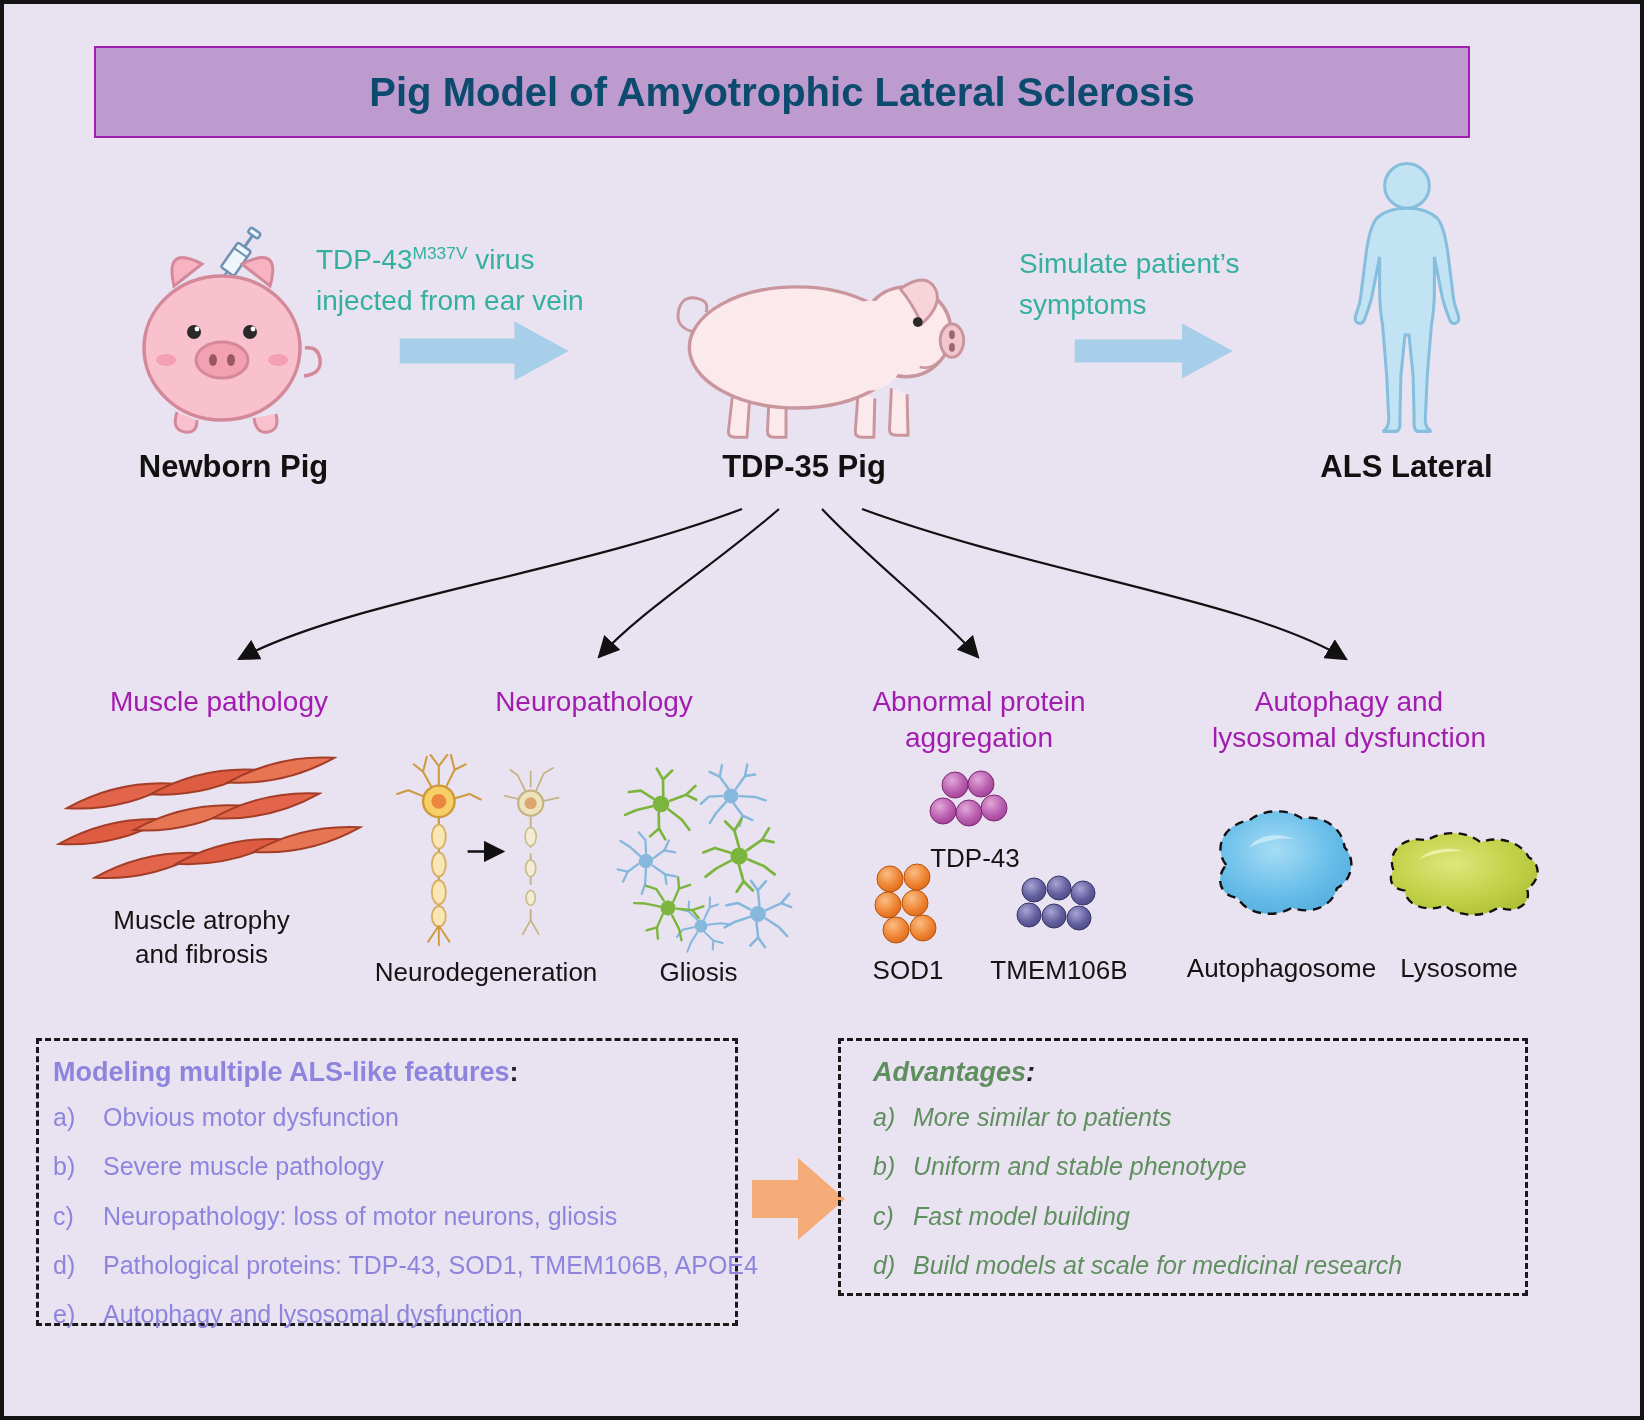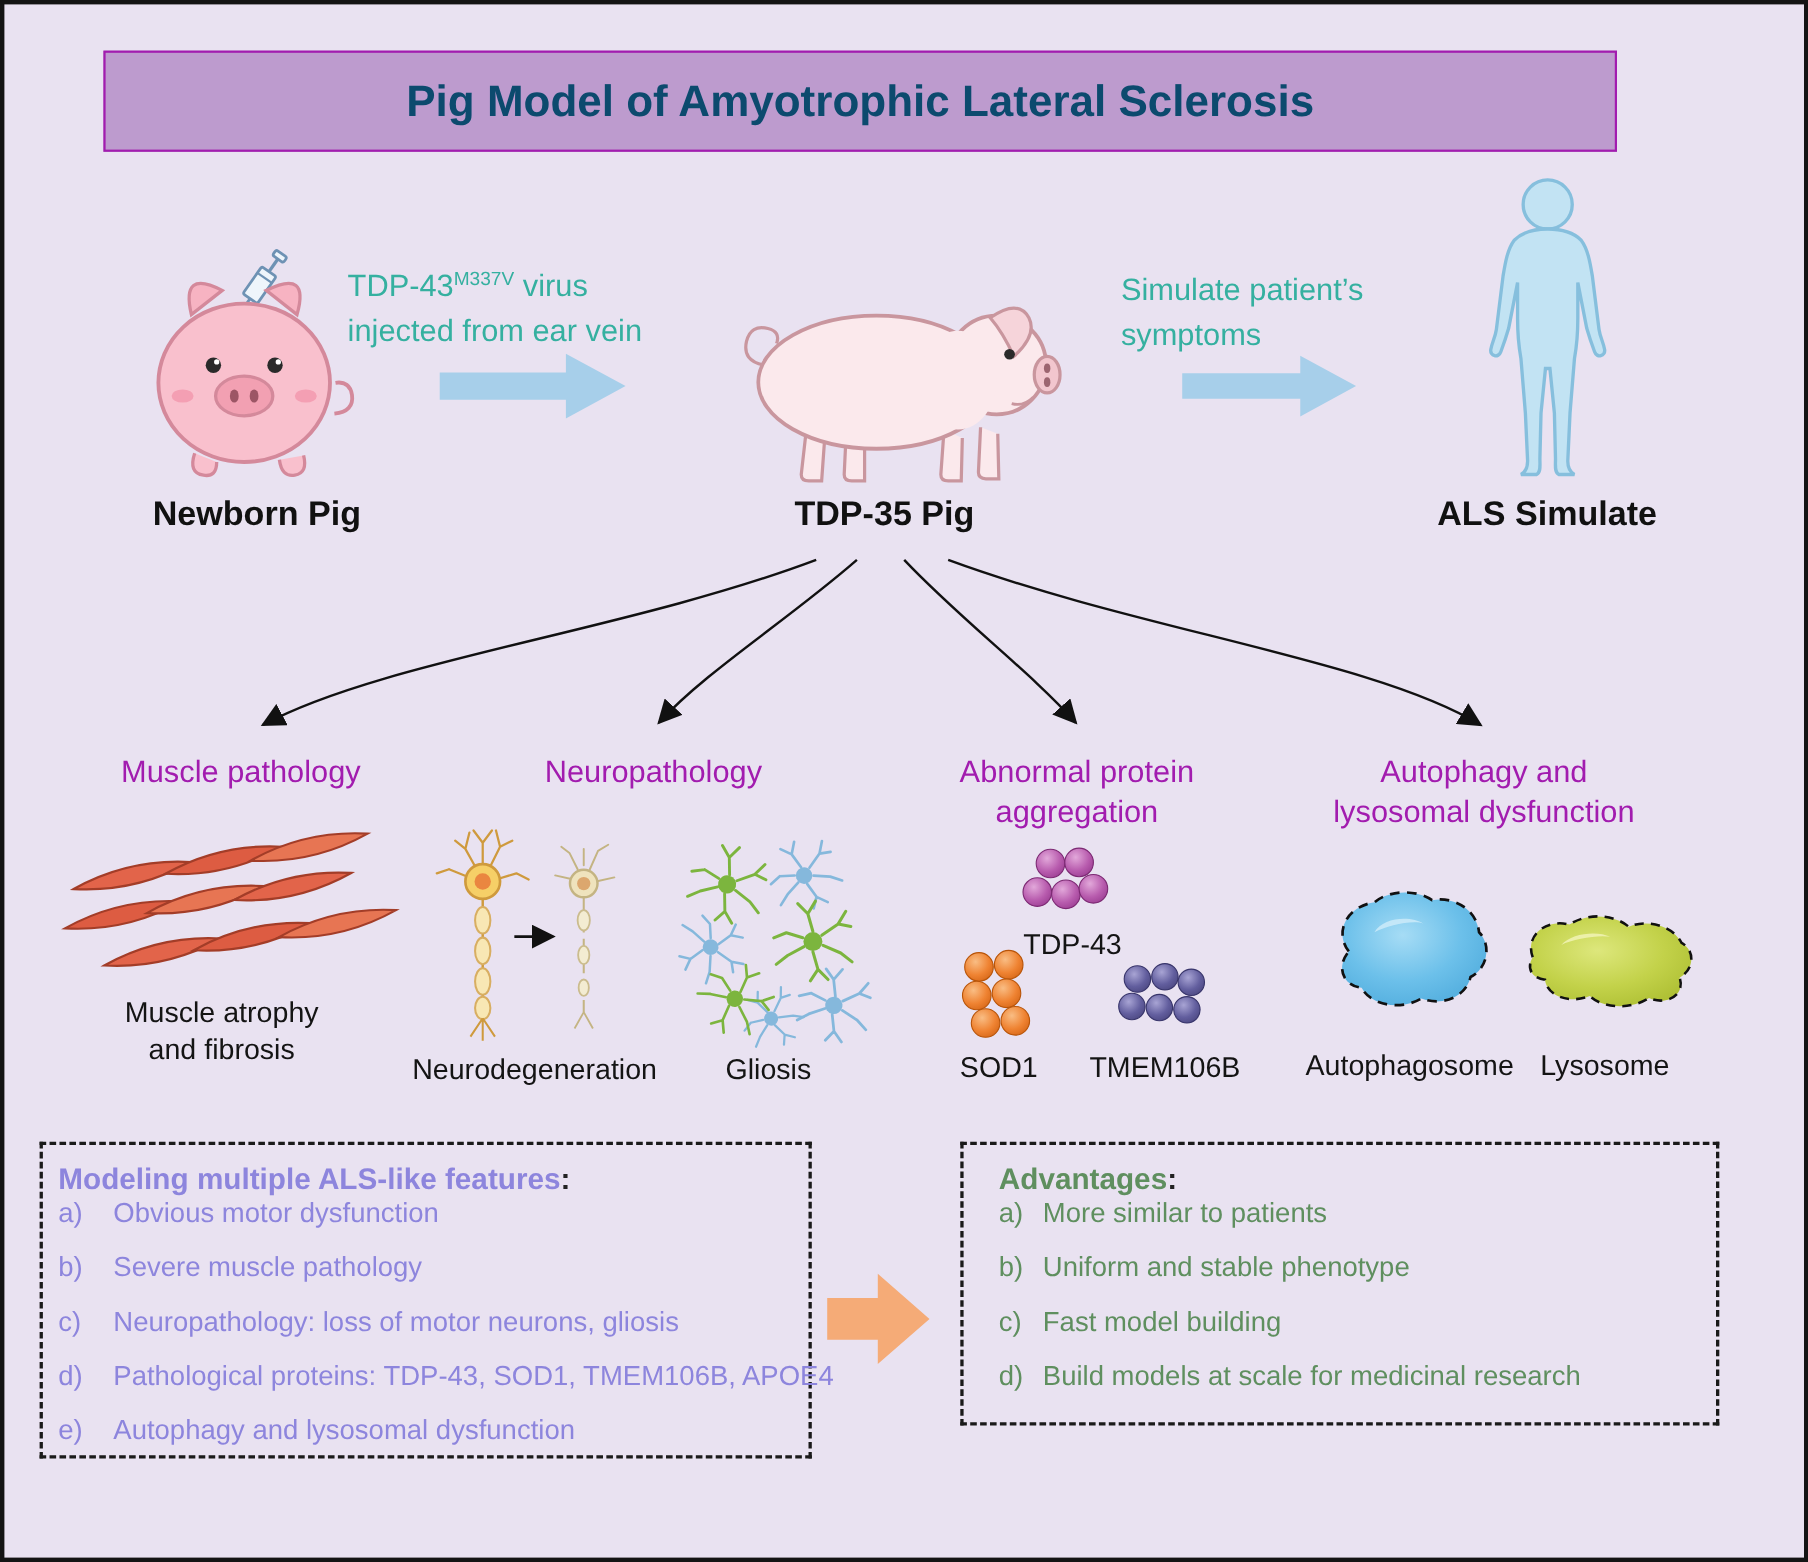--- a/index.html
+++ b/index.html
@@ -28,32 +28,32 @@
   .big-label { font-weight: bold; font-size: 31px; color: #111; text-align: center; }
   .teal-text { color: #35b0a0; font-size: 28px; text-align: left; line-height: 1.45; }
   .teal-text sup { font-size: 0.62em; }
   .branch-title { font-size: 28px; color: #a21caf; text-align: center; line-height: 1.3; }
   .caption { font-size: 26px; color: #141414; text-align: center; line-height: 1.3; }
 
   .dashed-box {
     border: 3px dashed #1a1a1a;
     padding: 16px 20px 10px 14px;
   }
-  .box-title { font-size: 27px; font-weight: bold; }
+  .box-title { font-size: 27px; font-weight: bold; margin-bottom: 14px; }
   .box-title .colon { color: #222; }
   .features-title { color: #8d85dd; }
   .advantages-title { color: #5f8f5f; }
   .box-item { display: flex; font-size: 25px; line-height: 1.25; margin-bottom: 18px; white-space: nowrap; }
   .features-item { color: #8d85dd; }
   .advantages-item { color: #5f8f5f; }
   .features-item .letter { flex: 0 0 50px; }
   .advantages-item .letter { flex: 0 0 40px; }
 
   #features-box { left: 32px; top: 1034px; width: 702px; height: 288px; }
-  #advantages-box { left: 869px; top: 1034px; width: 690px; height: 258px; padding-left: 32px; }
+  #advantages-box { left: 834px; top: 1034px; width: 690px; height: 258px; padding-left: 32px; font-style: italic; }
 </style>
 </head>
 <body>
 
 <div id="page">
 
   <svg width="0" height="0" aria-hidden="true">
     <defs>
       <marker id="mBranch" markerWidth="11" markerHeight="10" refX="9" refY="5" orient="auto">
         <path d="M0,0 L10,5 L0,10 Z" fill="#111"></path>
@@ -155,21 +155,21 @@
     <div>symptoms</div>
   </div>
   <svg class="abs" style="left:1043px;top:318px" width="215" height="58" viewBox="0 0 220 80">
     <polygon points="0,24 148,24 148,2 218,40 148,78 148,56 0,56" fill="#a7cfea"></polygon>
   </svg>
 
   <svg class="abs" style="left:1332px;top:152px" width="142" height="287" viewBox="0 0 140 280">
     <circle cx="70" cy="28" r="22" fill="#c2e3f3" stroke="#86bfdd" stroke-width="3"></circle>
     <path d="M70,50 C58,50 48,52 40,60 C34,68 32,80 30,92 L24,140 C23,147 20,152 19,158 C18,164 26,166 28,160 C31,152 33,146 35,139 L43,98 L43,130 C43,142 44,155 46,166 L50,215 L52,258 C52,264 50,268 46,270 L60,270 C64,268 63,262 63,256 L64,215 L68,175 L72,175 L76,215 L77,256 C77,262 76,268 80,270 L94,270 C90,268 88,264 88,258 L90,215 L94,166 C96,155 97,142 97,130 L97,98 L105,139 C107,146 109,152 112,160 C114,166 122,164 121,158 C120,152 117,147 116,140 L110,92 C108,80 106,68 100,60 C92,52 82,50 70,50 Z" fill="#c2e3f3" stroke="#86bfdd" stroke-width="3"></path>
   </svg>
-  <div class="abs big-label" style="left:1295px;top:445px;width:215px">ALS Simulate</div>
+  <div class="abs big-label" style="left:1295px;top:445px;width:215px">ALS Lateral</div>
 
   <svg class="abs" style="left:0;top:478px" width="1644" height="205" viewBox="0 0 1644 205">
     <g fill="none" stroke="#111" stroke-width="2.2">
       <path d="M738,27 C565,92 345,118 235,177" marker-end="url(#mBranch)"></path>
       <path d="M775,27 C712,82 638,128 595,175" marker-end="url(#mBranch)"></path>
       <path d="M818,27 C870,82 932,128 974,175" marker-end="url(#mBranch)"></path>
       <path d="M858,27 C1035,92 1245,118 1342,177" marker-end="url(#mBranch)"></path>
     </g>
   </svg>
 

